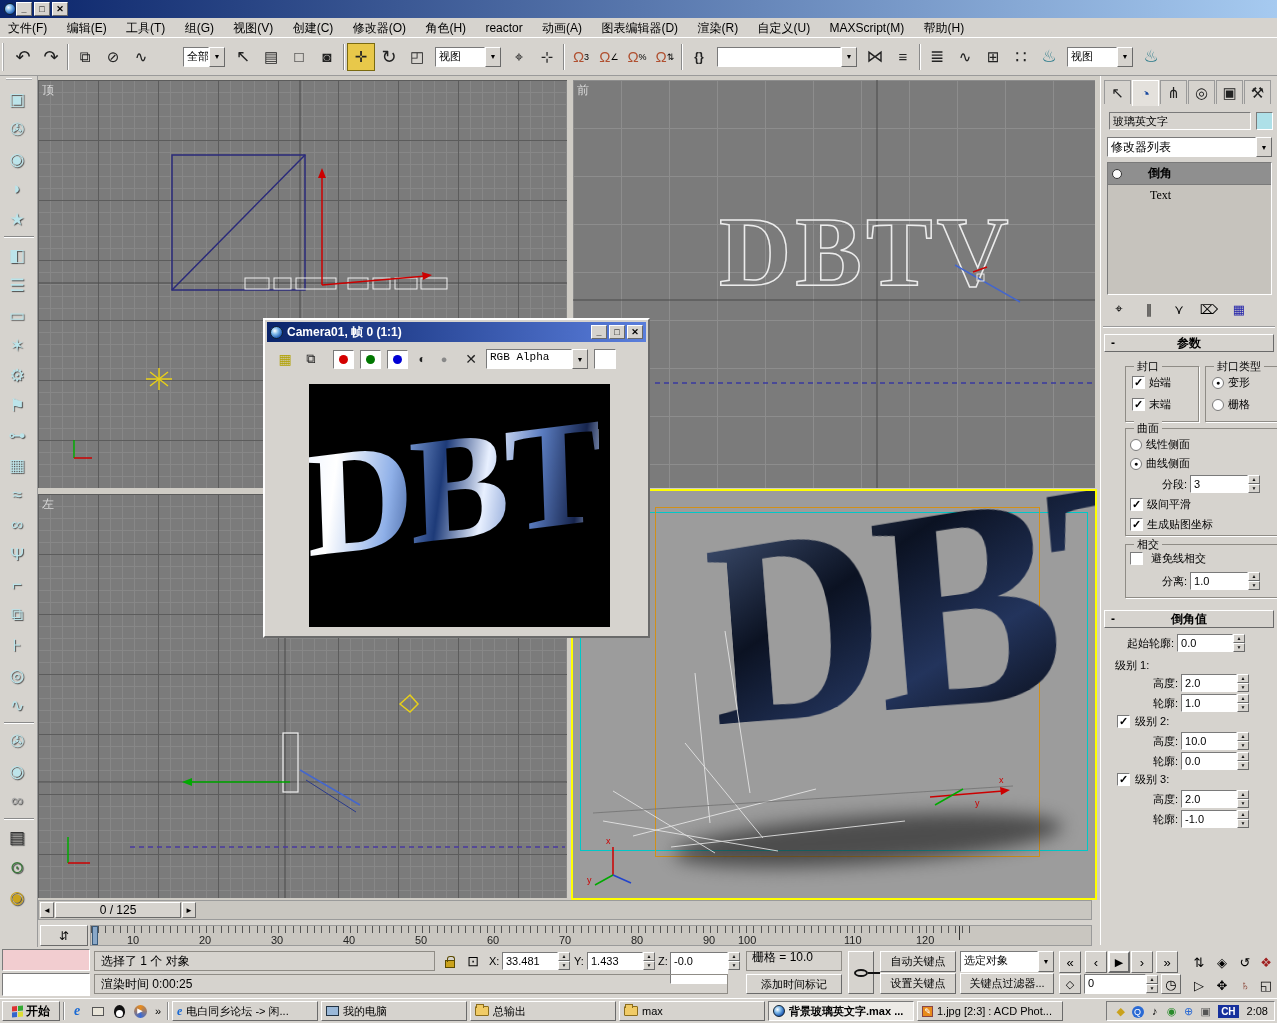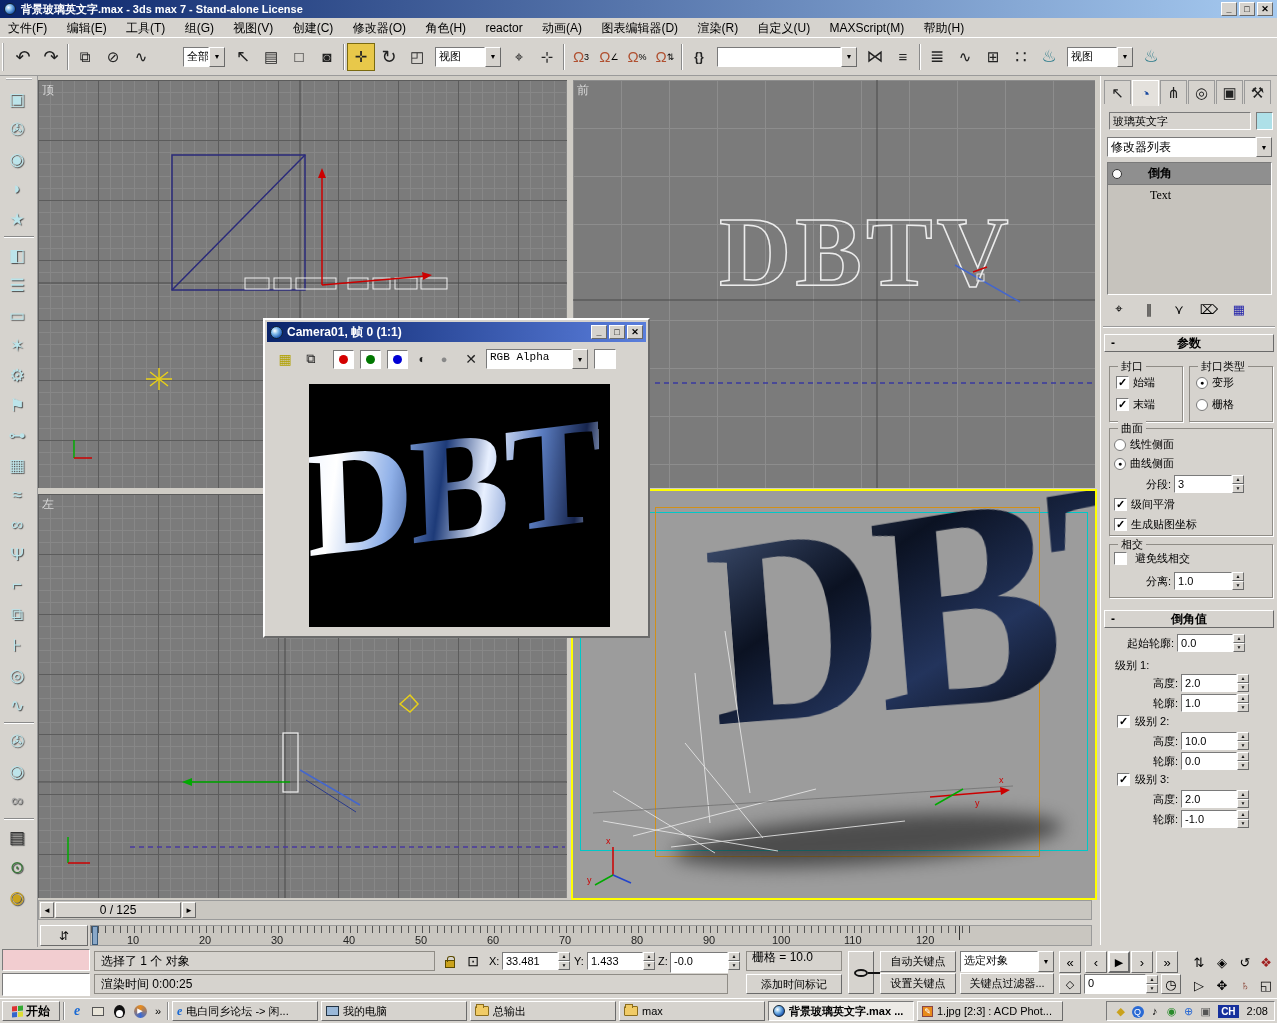--- a/index.html
+++ b/index.html
@@ -8,21 +8,21 @@
   .abs { position:absolute; }
   .raised { border:1px solid; border-color:#ffffff #6a6a6a #6a6a6a #ffffff; background:#d6d3ce; }
   .sunken { border:1px solid; border-color:#7a7a7a #ffffff #ffffff #7a7a7a; }
   .flatbox{ border:1px solid #8f8c86; }
   .field { background:#fff; border:1px solid; border-color:#7a7a7a #fff #fff #7a7a7a; font-size:11px; padding:0 3px; line-height:16px; white-space:nowrap; overflow:hidden;}
   .btn { display:flex; align-items:center; justify-content:center; cursor:default; }
   .tbtn { width:28px; height:28px; display:flex; align-items:center; justify-content:center; font-size:15px; color:#222; }
   .dd { display:flex; height:20px; }
   .dd .ddtxt { flex:1; background:#fff; border:1px solid; border-color:#7a7a7a #fff #fff #7a7a7a; font-size:11px; padding:1px 3px; white-space:nowrap; overflow:hidden;}
   .dd .ddbtn { width:16px; border:1px solid; border-color:#fff #6a6a6a #6a6a6a #fff; background:#d6d3ce; font-size:7px; display:flex; align-items:center; justify-content:center;}
-  .gb { position:absolute; border:1px solid #8f8c86; box-shadow:1px 1px 0 #ffffff; }
+  .gb { position:absolute; border:1px solid #8f8c86; box-shadow:1px 1px 0 #ffffff;margin-left:16px; }
   .gb > .gbl { position:absolute; top:-8px; left:8px; background:#d6d3ce; padding:0 3px; font-size:11px; white-space:nowrap;}
   .chk { width:13px; height:13px; background:#fff; border:1px solid; border-color:#7a7a7a #fff #fff #7a7a7a; font-size:11px; font-weight:bold; line-height:11px; text-align:center; display:inline-block;}
   .radio { width:12px; height:12px; border-radius:50%; background:#fff; border:1px solid #7a7a7a; display:inline-flex; align-items:center; justify-content:center; font-size:7px; }
   .lbl { font-size:11px; white-space:nowrap; }
   .spin { width:12px; height:18px; display:flex; flex-direction:column; }
   .spin div { flex:1; border:1px solid; border-color:#fff #6a6a6a #6a6a6a #fff; background:#d6d3ce; font-size:5px; line-height:7px; text-align:center; color:#111;}
   .viewport { position:absolute; }
   .grid-fine { background-color:#7b7b7b;
     background-image:
       linear-gradient(#5c5c5c 1px, transparent 1px), linear-gradient(90deg,#5c5c5c 1px, transparent 1px),
@@ -56,21 +56,20 @@
   .folder { width:14px; height:10px; background:#f0cb66; border:1px solid #8a6d1c; border-radius:1px; position:relative; }
   .folder:before { content:""; position:absolute; top:-3px; left:0; width:6px; height:3px; background:#f0cb66; border:1px solid #8a6d1c; border-bottom:none;}
   .maxlogo { width:13px; height:13px; border-radius:50%; background:radial-gradient(circle at 35% 35%, #ffffff 0%, #7db8e8 35%, #1a55b0 75%, #0a2a70 100%); border:1px solid #123; }
   .trayicn { width:15px; text-align:center; font-size:11px; }
 </style>
 </head>
 <body>
 
 <div class="abs" style="left:0;top:0;width:1277px;height:18px;background:linear-gradient(to right,#0a246a,#a6caf0);display:flex;align-items:center;padding:0 4px;">
   <span class="maxlogo" style="width:12px;height:12px;"></span>
-  <span style="color:#fff;font-weight:bold;font-size:11px;margin-left:5px;flex:1;">背景玻璃英文字.max - 3ds max 7  - Stand-alone License</span>
   <span class="winbtn raised">_</span>
   <span class="winbtn raised" style="margin-left:2px;">□</span>
   <span class="winbtn raised" style="margin-left:2px;">✕</span>
 </div>
 
 <div class="abs" style="left:0;top:18px;width:1277px;height:20px;background:#d6d3ce;border-bottom:1px solid #fff;">
   <span class="menu-item">文件(F)</span>
   <span class="menu-item">编辑(E)</span>
   <span class="menu-item">工具(T)</span>
   <span class="menu-item">组(G)</span>
@@ -532,21 +531,21 @@
   <div style="position:absolute;left:868px;top:0;width:1px;height:14px;background:#333;"></div>
   <span class="tick-num" style="left:36px;">10</span>
   <span class="tick-num" style="left:108px;">20</span>
   <span class="tick-num" style="left:180px;">30</span>
   <span class="tick-num" style="left:252px;">40</span>
   <span class="tick-num" style="left:324px;">50</span>
   <span class="tick-num" style="left:396px;">60</span>
   <span class="tick-num" style="left:468px;">70</span>
   <span class="tick-num" style="left:540px;">80</span>
   <span class="tick-num" style="left:612px;">90</span>
-  <span class="tick-num" style="left:681px;">100</span>
+  <span class="tick-num" style="left:647px;">100</span>
   <span class="tick-num" style="left:753px;">110</span>
   <span class="tick-num" style="left:825px;">120</span>
 </div>
 
 <div class="abs" style="left:0;top:947px;width:1277px;height:51px;background:#d6d3ce;">
   <div class="sunken" style="position:absolute;left:2px;top:2px;width:88px;height:22px;background:#f2cdd0;"></div>
   <div class="sunken" style="position:absolute;left:2px;top:26px;width:88px;height:23px;background:#ffffff;"></div>
 
   <div class="flatbox" style="position:absolute;left:94px;top:4px;width:341px;height:20px;display:flex;align-items:center;padding:0 6px;">
     <span>选择了 1 个 对象</span>
@@ -562,21 +561,21 @@
       <div>▲</div>
       <div>▼</div>
     </span>
   <span class="lbl" style="position:absolute;left:574px;top:8px;">Y:</span>
   <span class="field" style="position:absolute;left:587px;top:5px;width:56px;height:18px;"><span>1.433</span></span>
   <span class="spin" style="position:absolute;left:643px;top:5px;">
       <div>▲</div>
       <div>▼</div>
     </span>
   <span class="lbl" style="position:absolute;left:658px;top:8px;">Z:</span>
-  <span class="field" style="position:absolute;left:670px;top:5px;width:58px;height:21px;"><span>-0.0</span></span>
+  <span class="field" style="position:absolute;left:670px;top:5px;width:58px;height:32px;"><span>-0.0</span></span>
   <span class="spin" style="position:absolute;left:728px;top:5px;">
       <div>▲</div>
       <div>▼</div>
     </span>
 
   <div class="flatbox" style="position:absolute;left:746px;top:4px;width:96px;height:20px;display:flex;align-items:flex-end;padding:4px 5px;">
     <span>栅格 = 10.0</span>
   </div>
 
   <div class="flatbox" style="position:absolute;left:94px;top:27px;width:634px;height:20px;display:flex;align-items:center;padding:0 6px;">

